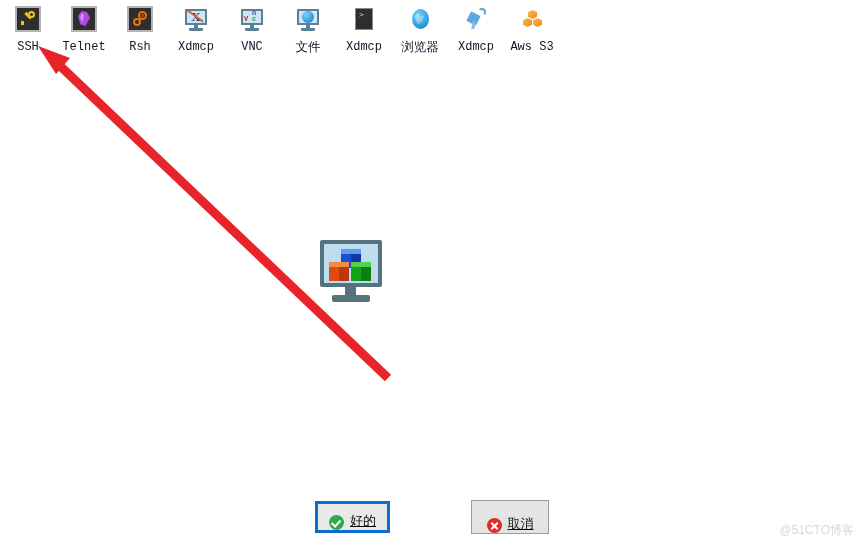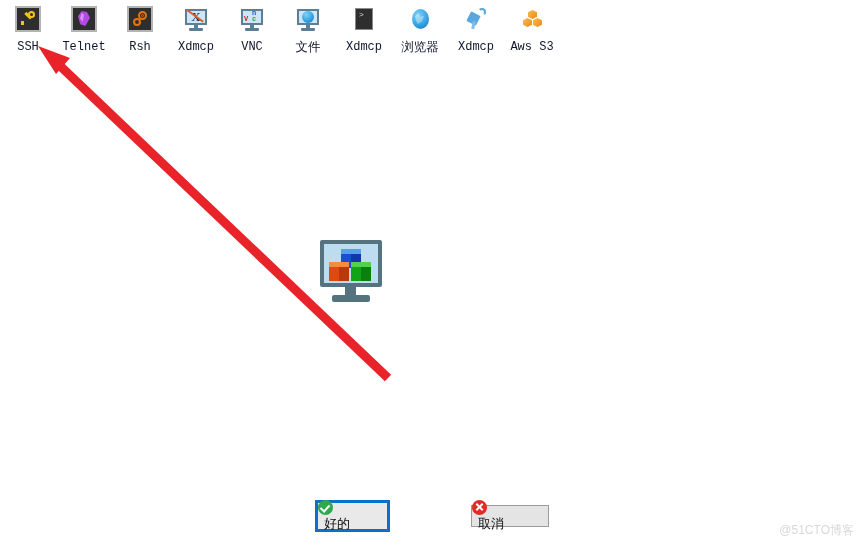--- a/index.html
+++ b/index.html
@@ -437,37 +437,38 @@
     left: 0;
     top: 500px;
     width: 864px;
     display: flex;
     flex-direction: row;
     justify-content: center;
     align-items: center;
   }
   .btn {
     display: flex;
-    flex-direction: column;
-    align-items: flex-start;
+    flex-direction: row;
+    align-items: flex-end;
     justify-content: center;
     box-sizing: border-box;
     cursor: pointer;
     user-select: none;
     background: #e9e9e9;
+    text-decoration: underline;
   }
   .btn-ok {
     width: 75px;
     height: 32px;
     border: 3px solid #0b6fcc;
     margin-right: 81px;
   }
   .btn-cancel {
     width: 78px;
-    height: 22px;
+    height: 34px;
     border: 1px solid #9b9b9b;
     background: #e4e4e4;
   }
   .btn-label {
     font-family: "DejaVu Sans", "Liberation Sans", sans-serif;
     font-size: 13px;
     color: #101010;
     margin-left: 6px;
     white-space: nowrap;
   }

